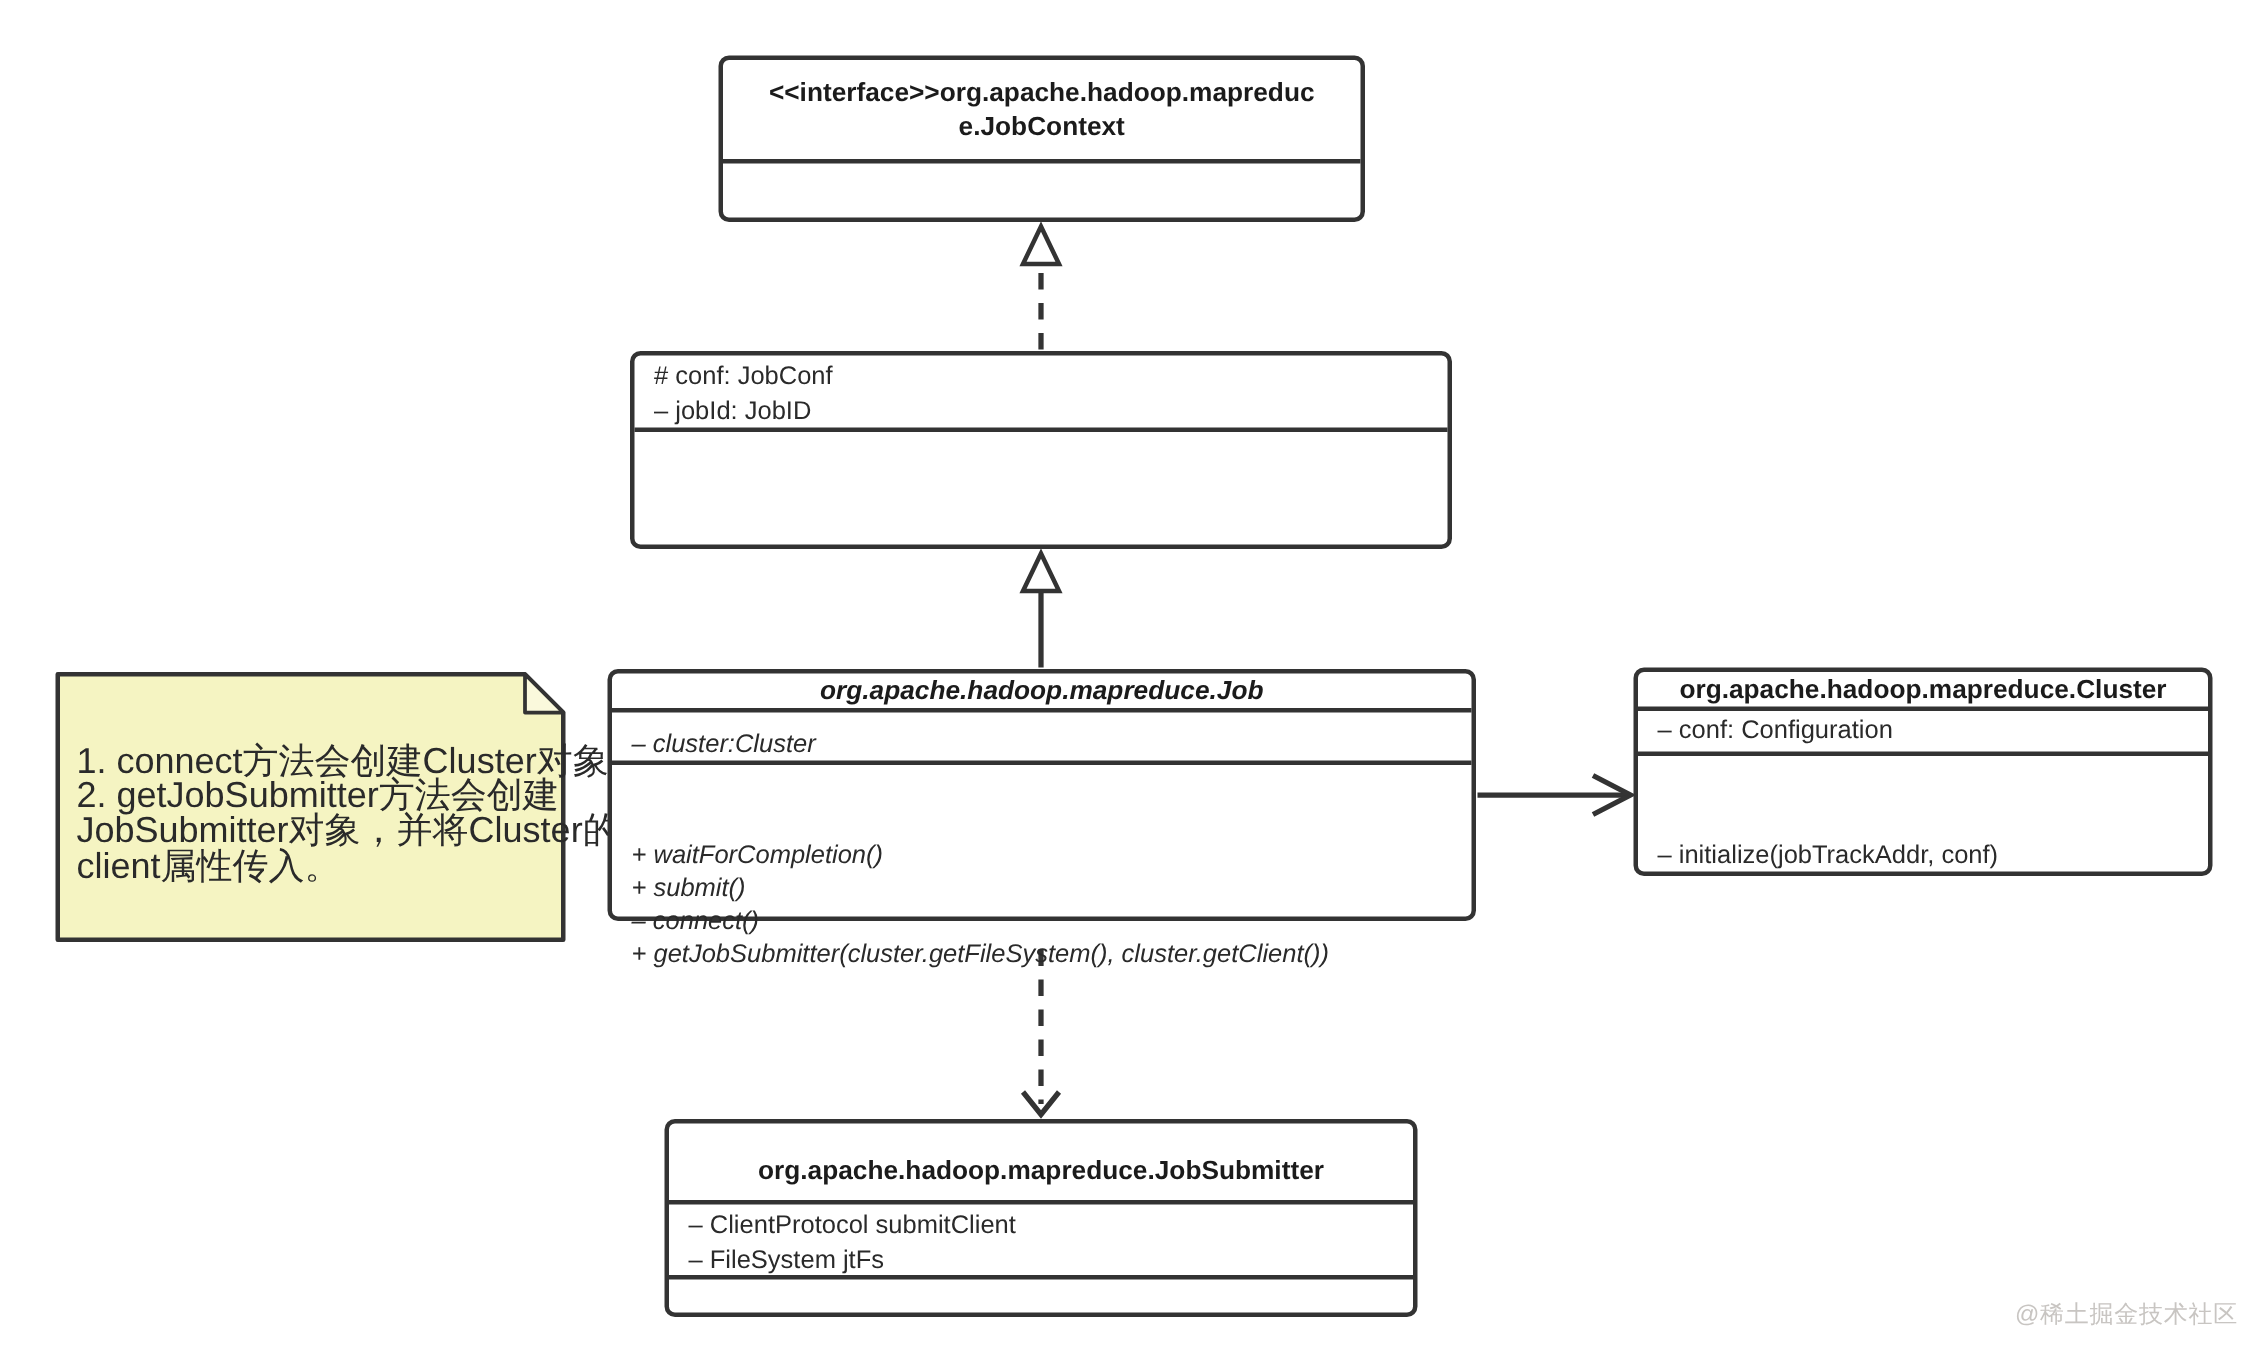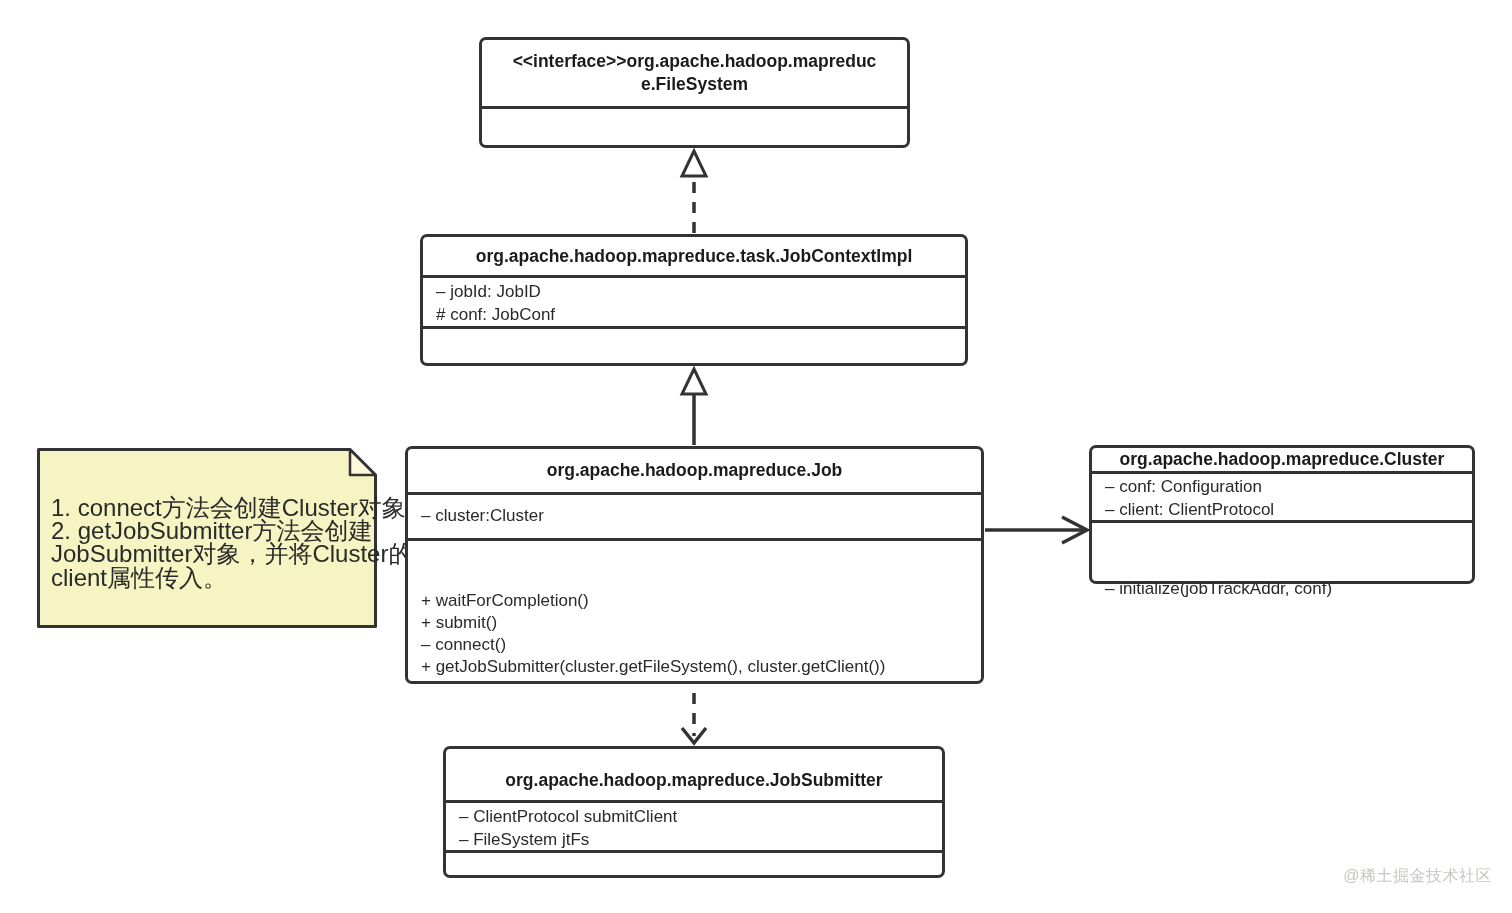--- a/index.html
+++ b/index.html
@@ -54,21 +54,21 @@
     padding-left: 13px;
     white-space: nowrap;
     color: #2a2a2a;
   }
   
   #box-jobcontext     { left: 479px; top: 37px;  width: 431px; height: 111px; }
   #box-jobcontext .title { height: 69px; }
   #box-jobcontextimpl { left: 420px; top: 234px; width: 548px; height: 132px; }
   #box-jobcontextimpl .title { height: 41px; }
   #box-jobcontextimpl .attrs { height: 51px; padding-top: 2px; }
-  #box-job            { left: 405px; top: 446px; width: 579px; height: 238px; }
+  #box-job            { left: 405px; top: 446px; width: 579px; height: 168px; font-style: italic; }
   #box-job .title { height: 46px; }
   #box-job .attrs { height: 46px; padding-top: 9px; }
   #box-job .methods { padding-top: 3px; }
   #box-job .methods .member { line-height: 22px; }
   #box-cluster        { left: 1089px; top: 445px; width: 386px; height: 139px; }
   #box-cluster .title { height: 44px; }
   #box-cluster .attrs { height: 49px; padding-top: 1px; }
   #box-cluster .methods { padding-top: 8px; }
   #box-jobsubmitter   { left: 443px; top: 746px; width: 502px; height: 132px; }
   #box-jobsubmitter .title { height: 42px; margin-top: 12px; }
@@ -135,30 +135,29 @@
   <div class="note-text">
     <div>1. connect方法会创建Cluster对象</div>
     <div>2. getJobSubmitter方法会创建</div>
     <div>JobSubmitter对象，并将Cluster的</div>
     <div>client属性传入。</div>
   </div>
 
   <div class="box" id="box-jobcontext">
     <div class="title">
       <div>&lt;&lt;interface&gt;&gt;org.apache.hadoop.mapreduc</div>
-      <div>e.FileSystem</div>
+      <div>e.JobContext</div>
     </div>
     <div class="empty"></div>
   </div>
 
   <div class="box" id="box-jobcontextimpl">
-    <div class="title">org.apache.hadoop.mapreduce.task.JobContextImpl</div>
     <div class="attrs">
+      <div class="member"># conf: JobConf</div>
       <div class="member">– jobId: JobID</div>
-      <div class="member"># conf: JobConf</div>
     </div>
     <div class="empty"></div>
   </div>
 
   <div class="box" id="box-job">
     <div class="title">org.apache.hadoop.mapreduce.Job</div>
     <div class="attrs">
       <div class="member">– cluster:Cluster</div>
     </div>
     <div class="methods">
@@ -166,21 +165,20 @@
       <div class="member">+ submit()</div>
       <div class="member">– connect()</div>
       <div class="member">+ getJobSubmitter(cluster.getFileSystem(), cluster.getClient())</div>
     </div>
   </div>
 
   <div class="box" id="box-cluster">
     <div class="title">org.apache.hadoop.mapreduce.Cluster</div>
     <div class="attrs">
       <div class="member">– conf: Configuration</div>
-      <div class="member">– client: ClientProtocol</div>
     </div>
     <div class="methods">
       <div class="member">– initialize(jobTrackAddr, conf)</div>
     </div>
   </div>
 
   <div class="box" id="box-jobsubmitter">
     <div class="title">org.apache.hadoop.mapreduce.JobSubmitter</div>
     <div class="attrs">
       <div class="member">– ClientProtocol submitClient</div>

